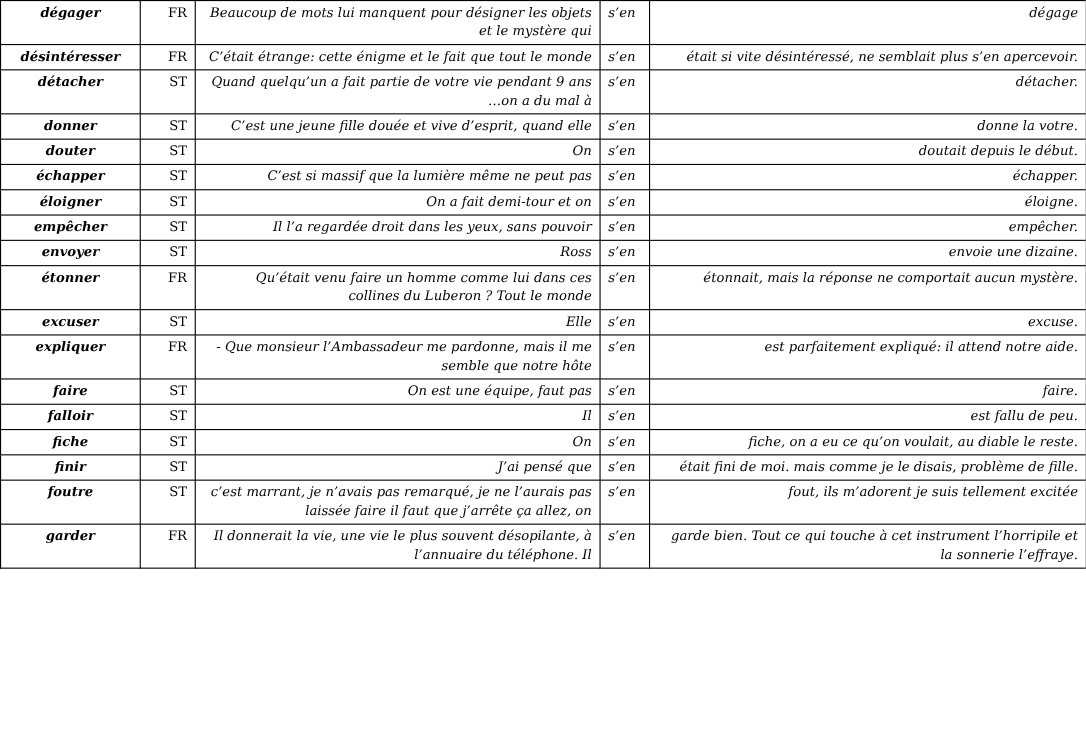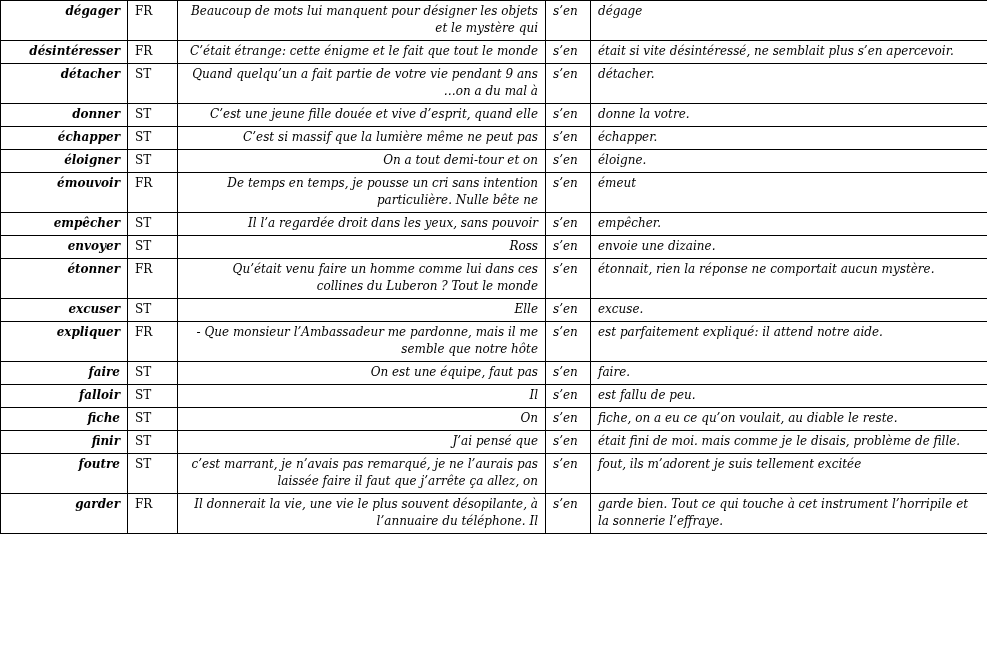--- a/index.html
+++ b/index.html
@@ -28,42 +28,42 @@
   }
   col.c-verb   { width: 127px; }
   col.c-src    { width: 50px;  }
   col.c-before { width: 368px; }
   col.c-sen    { width: 45px;  }
   col.c-after  { width: 397px; }
 
   td.verb {
     font-weight: bold;
     font-style: italic;
-    text-align: right;
+    text-align: center;
     padding-left: 9px;
   }
   td.src {
     font-style: normal;
-    text-align: left;
+    text-align: right;
     padding-left: 2px;
     padding-right: 2px;
   }
   td.before {
     font-style: italic;
     text-align: right;
     margin-top: 35px;
   }
   td.sen {
     font-style: italic;
     padding-left: 2px;
     padding-right: 2px;
   }
   td.after {
     font-style: italic;
-    text-align: left;
+    text-align: right;
     padding-left: 9px;
   }
 </style>
 </head>
 <body>
 
 <table class="concordance">
   <colgroup>
     <col class="c-verb">
     <col class="c-src">
@@ -97,44 +97,44 @@
   </tr>
 
   <tr>
     <td class="verb">donner</td>
     <td class="src">ST</td>
     <td class="before">C’est une jeune fille douée et vive d’esprit, quand elle</td>
     <td class="sen">s’en</td>
     <td class="after">donne la votre.</td>
   </tr>
 
+  <tr>
+    <td class="verb">douter</td>
+    <td class="src">ST</td>
+    <td class="before">On</td>
+    <td class="sen">s’en</td>
+    <td class="after">doutait depuis le début.</td>
+  </tr>
 
   <tr>
     <td class="verb">échapper</td>
     <td class="src">ST</td>
     <td class="before">C’est si massif que la lumière même ne peut pas</td>
     <td class="sen">s’en</td>
     <td class="after">échapper.</td>
   </tr>
 
   <tr>
     <td class="verb">éloigner</td>
     <td class="src">ST</td>
-    <td class="before">On a tout demi-tour et on</td>
+    <td class="before">On a fait demi-tour et on</td>
     <td class="sen">s’en</td>
     <td class="after">éloigne.</td>
   </tr>
 
-  <tr>
-    <td class="verb">émouvoir</td>
-    <td class="src">FR</td>
-    <td class="before">De temps en temps, je pousse un cri sans intention particulière. Nulle bête ne</td>
-    <td class="sen">s’en</td>
-    <td class="after">émeut</td>
-  </tr>
 
 
   <tr>
     <td class="verb">empêcher</td>
     <td class="src">ST</td>
     <td class="before">Il l’a regardée droit dans les yeux, sans pouvoir</td>
     <td class="sen">s’en</td>
     <td class="after">empêcher.</td>
   </tr>
 
@@ -144,21 +144,21 @@
     <td class="before">Ross</td>
     <td class="sen">s’en</td>
     <td class="after">envoie une dizaine.</td>
   </tr>
 
   <tr>
     <td class="verb">étonner</td>
     <td class="src">FR</td>
     <td class="before">Qu’était venu faire un homme comme lui dans ces collines du Luberon ? Tout le monde</td>
     <td class="sen">s’en</td>
-    <td class="after">étonnait, rien la réponse ne comportait aucun mystère.</td>
+    <td class="after">étonnait, mais la réponse ne comportait aucun mystère.</td>
   </tr>
 
   <tr>
     <td class="verb">excuser</td>
     <td class="src">ST</td>
     <td class="before">Elle</td>
     <td class="sen">s’en</td>
     <td class="after">excuse.</td>
   </tr>
 

